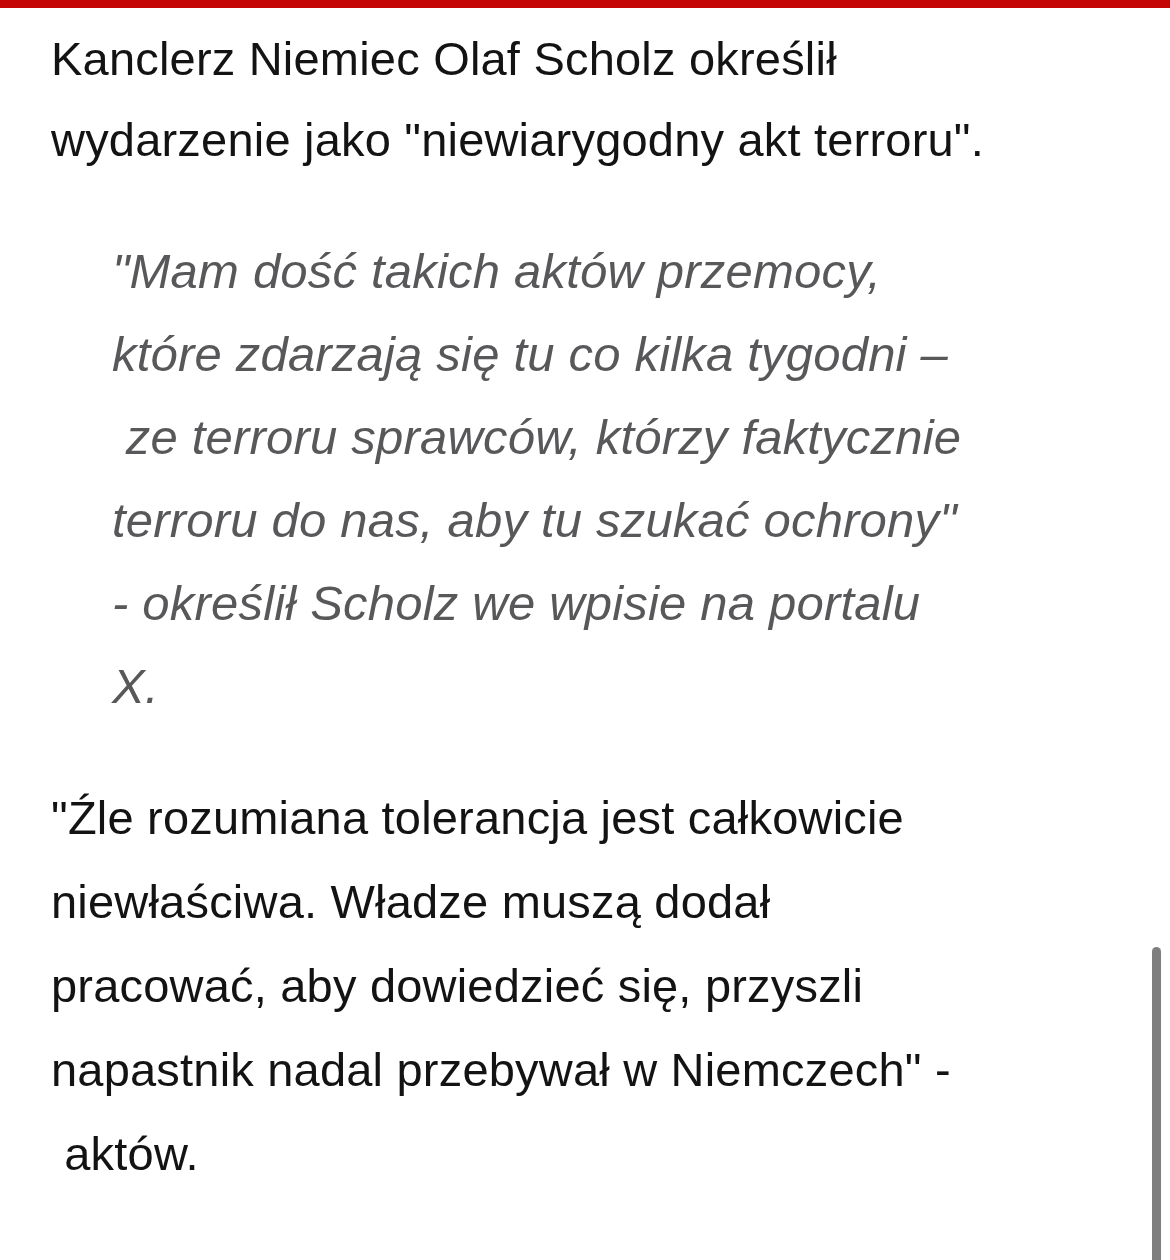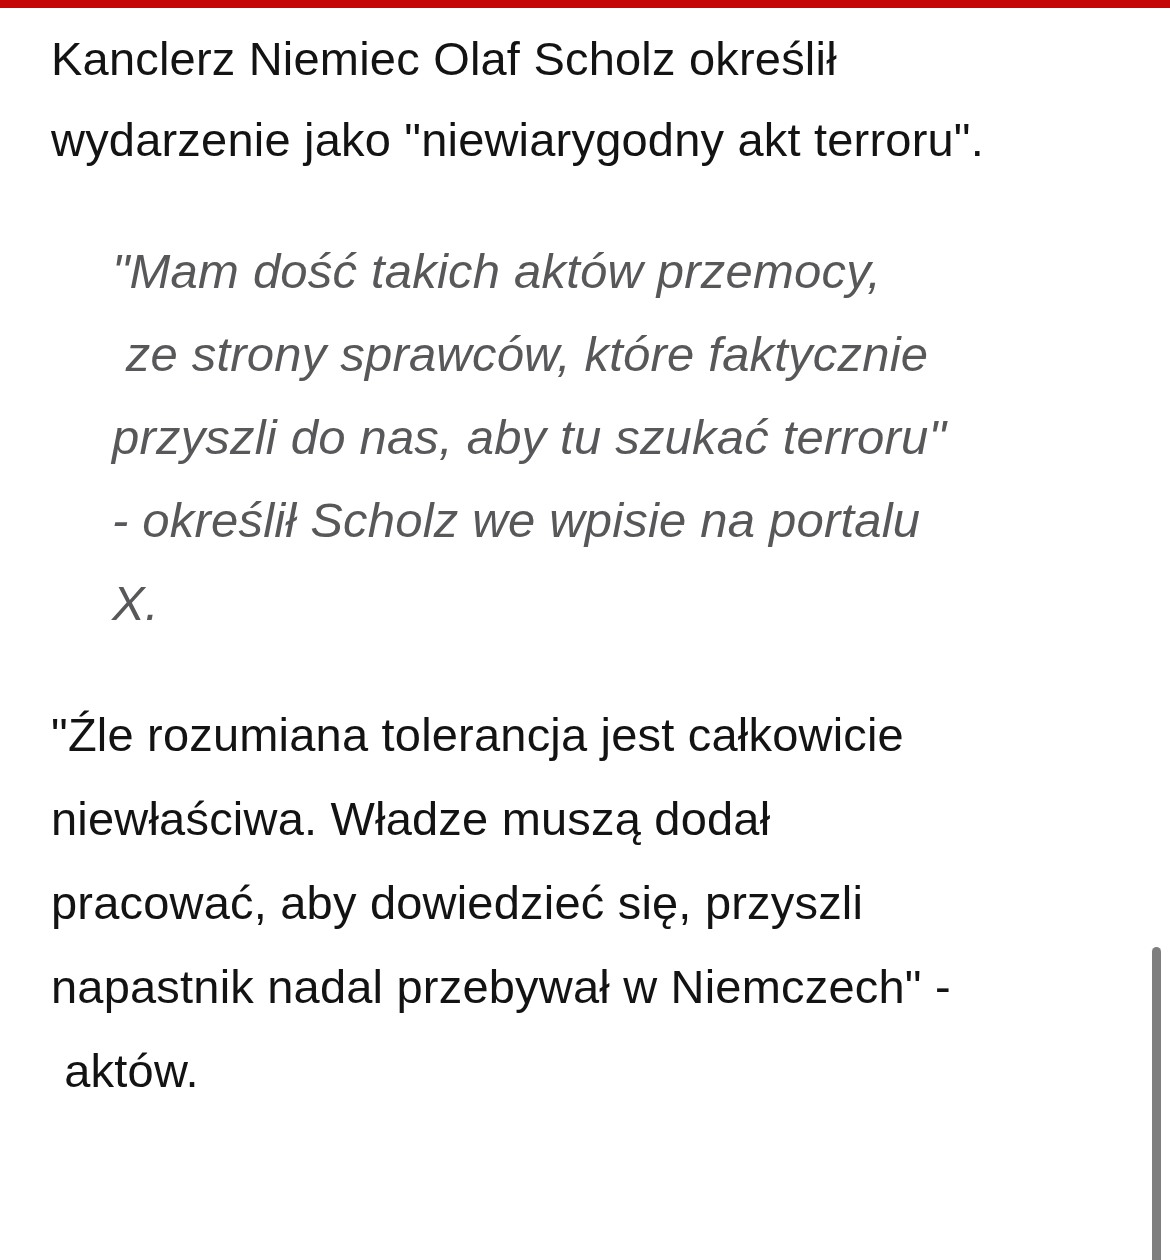--- a/index.html
+++ b/index.html
@@ -74,22 +74,23 @@
 
   <div class="content">
 
     <p class="para para-1">
       <span class="line">Kanclerz Niemiec Olaf Scholz określił</span>
       <span class="line">wydarzenie jako "niewiarygodny akt terroru".</span>
     </p>
 
     <blockquote class="quote">
       <span class="line">"Mam dość takich aktów przemocy,</span>
-      <span class="line"> ze strony sprawców, które faktycznie</span>
-      <span class="line">przyszli do nas, aby tu szukać terroru"</span>
+      <span class="line">które zdarzają się tu co kilka tygodni –</span>
+      <span class="line"> ze terroru sprawców, którzy faktycznie</span>
+      <span class="line">terroru do nas, aby tu szukać ochrony"</span>
       <span class="line">- określił Scholz we wpisie na portalu</span>
       <span class="line">X.</span>
     </blockquote>
 
     <p class="para para-2">
       <span class="line">"Źle rozumiana tolerancja jest całkowicie</span>
       <span class="line">niewłaściwa. Władze muszą dodał</span>
       <span class="line">pracować, aby dowiedzieć się, przyszli</span>
       <span class="line">napastnik nadal przebywał w Niemczech" -</span>
       <span class="line"> aktów.</span>

